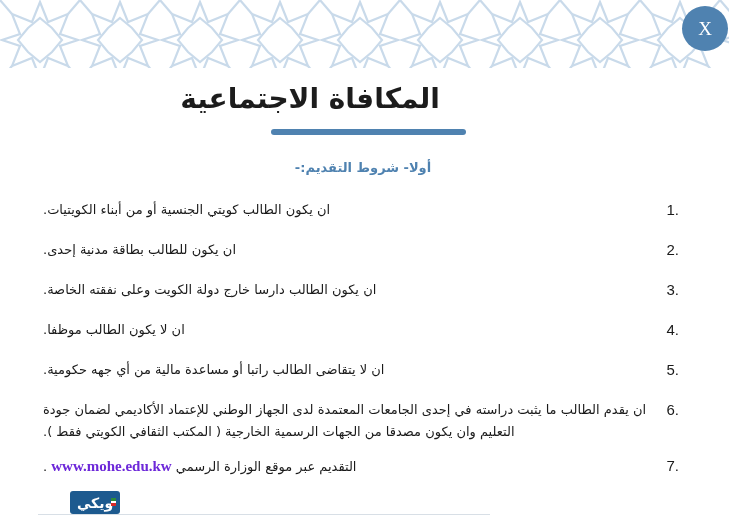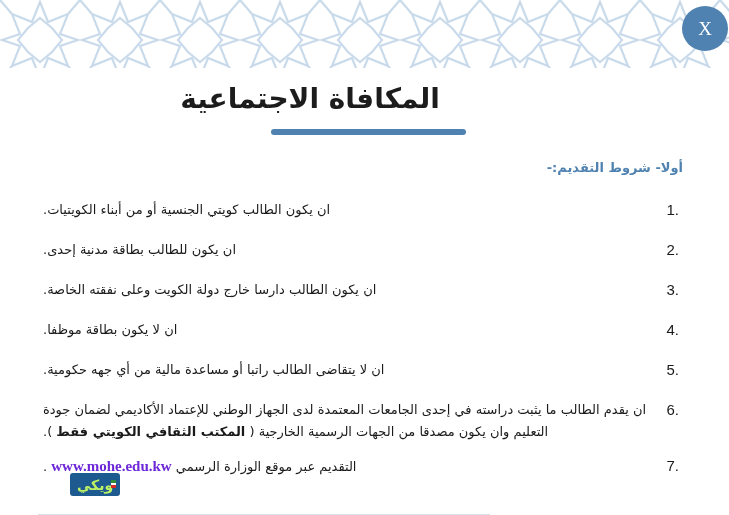--- a/index.html
+++ b/index.html
@@ -27,45 +27,45 @@
     }
     .title-underline {
       position: absolute; left: 271px; top: 129px; width: 195px; height: 6px;
       border-radius: 3px; background: #4f82b0;
     }
 
     .content {
       position: absolute; right: 46px; top: 160px; width: 640px; direction: rtl;
     }
     .section-heading {
-      font-size: 13px; font-weight: bold; color: #4f82b0; text-align: right;
+      font-size: 13px; font-weight: bold; color: #4f82b0; text-align: center;
       font-family: "DejaVu Sans", sans-serif; margin-bottom: 24px;
     }
     .conditions { list-style: none; }
     .condition {
       display: flex; flex-direction: row; align-items: flex-start;
       font-size: 14px; line-height: 22px; margin-bottom: 18px; color: #1a1a1a;
       font-family: "DejaVu Sans", sans-serif;
     }
     .condition .num {
       width: 34px; flex: 0 0 34px; text-align: right; direction: ltr;
       font-family: "Liberation Sans", sans-serif; font-size: 15px;
       padding-right: 4px;
     }
     .condition .txt { flex: 1; text-align: left; font-size: 13px; }
-    .condition .txt b { font-weight: bold; }
+    .condition .txt b { font-weight: normal; }
     .condition .url {
       font-family: "Liberation Serif", serif; font-weight: bold; color: #6d28d9;
       font-size: 15px; direction: ltr; unicode-bidi: embed;
     }
     .condition.multi { margin-bottom: 12px; }
 
     .brand-logo {
-      position: absolute; left: 70px; top: 473px; width: 50px; height: 23px;
-      background: #1d5a8f; border-radius: 3px; color: #bef264;
+      position: absolute; left: 70px; top: 491px; width: 50px; height: 23px;
+      background: #1d5a8f; border-radius: 3px; color: #ffffff;
       font-family: "DejaVu Sans", sans-serif; font-weight: bold; font-size: 14px;
       display: flex; align-items: center; justify-content: center; direction: rtl;
     }
     .brand-flag {
       position: absolute; right: 4px; top: 7px; width: 5px; height: 8px;
       background: linear-gradient(#2e8b3a 33%, #ffffff 33%, #ffffff 66%, #d62828 66%);
     }
     .bottom-divider {
       position: absolute; left: 38px; top: 514px; width: 452px; height: 1px; background: #d8dfe6;
     }
@@ -108,21 +108,21 @@
     <li class="condition">
       <span class="num">2.</span>
       <span class="txt">ان يكون للطالب بطاقة مدنية إحدى.</span>
     </li>
     <li class="condition">
       <span class="num">3.</span>
       <span class="txt">ان يكون الطالب دارسا خارج دولة الكويت وعلى نفقته الخاصة.</span>
     </li>
     <li class="condition">
       <span class="num">4.</span>
-      <span class="txt">ان لا يكون بطاقة موظفا.</span>
+      <span class="txt">ان لا يكون الطالب موظفا.</span>
     </li>
     <li class="condition">
       <span class="num">5.</span>
       <span class="txt">ان لا يتقاضى الطالب راتبا أو مساعدة مالية من أي جهه حكومية.</span>
     </li>
     <li class="condition multi">
       <span class="num">6.</span>
       <span class="txt"><span>ان يقدم الطالب ما يثبت دراسته في إحدى الجامعات المعتمدة  لدى الجهاز الوطني للإعتماد الأكاديمي لضمان جودة التعليم وان يكون مصدقا من الجهات الرسمية الخارجية ( </span><b>المكتب الثقافي الكويتي فقط</b><span> ).</span></span>
     </li>
     <li class="condition">

